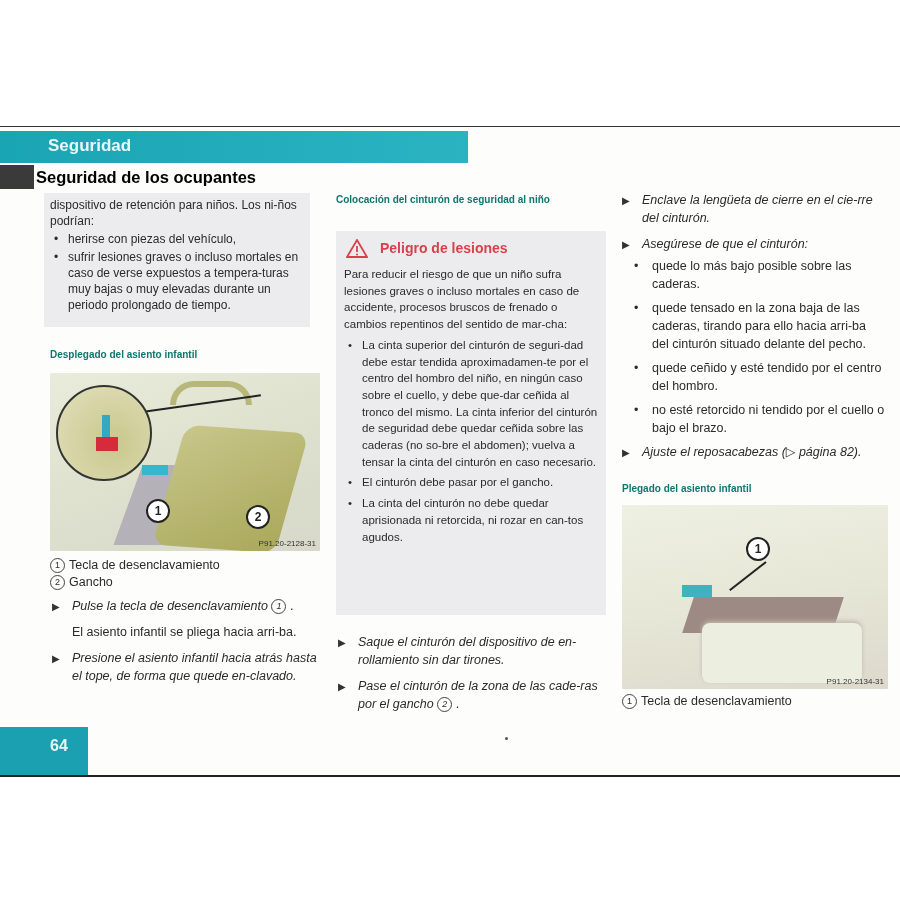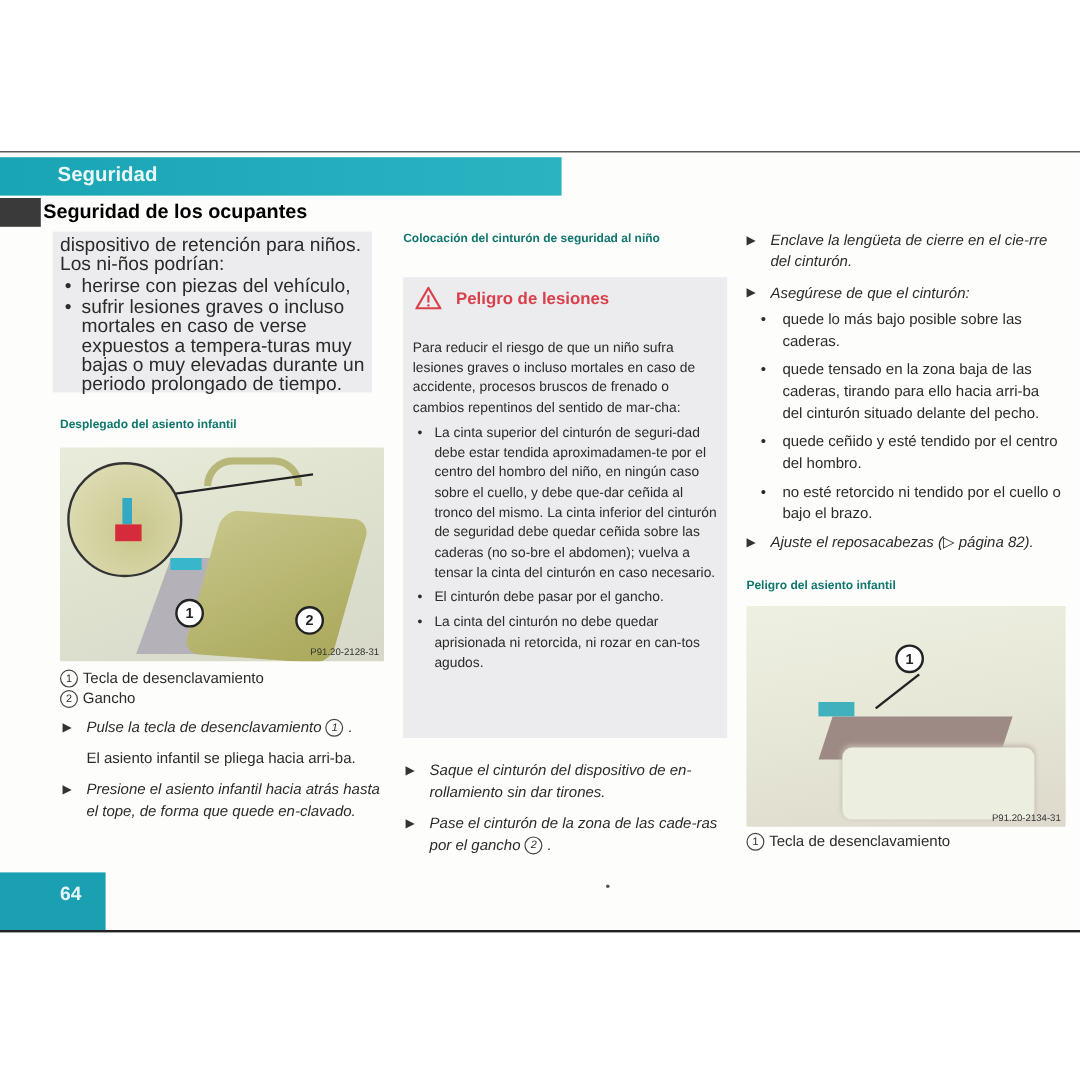--- a/index.html
+++ b/index.html
@@ -23,21 +23,21 @@
     position: absolute; left: 48px; top: 5px; font-size: 17px; font-weight: bold; color: #e9f7f8;
   }
   .tab-marker {
     position: absolute; left: 0; top: 38px; width: 34px; height: 24px; background: #3a3a3a;
   }
   .section-title {
     position: absolute; left: 36px; top: 41px; font-size: 16.5px; font-weight: bold; color: #000000;
   }
   .col { position: absolute; font-size: 12.5px; line-height: 18px; }
   .gray-box { background: #ecebed; }
-  .box1 { position: absolute; left: 44px; top: 66px; width: 266px; height: 134px; padding: 4px 6px; box-sizing: border-box; font-size: 16px; line-height: 16px; }
+  .box1 { position: absolute; left: 44px; top: 66px; width: 266px; height: 134px; padding: 4px 6px; box-sizing: border-box; font-size: 12px; line-height: 16px; }
   .box1 p { margin: 0; }
   .bul { position: relative; padding-left: 18px; margin: 2px 0; }
   .bul::before { content: "•"; position: absolute; left: 4px; top: 0; }
   .sub-h { position: absolute; font-weight: bold; font-size: 10px; color: #0f766e; }
   .photo { position: absolute; overflow: hidden; border-radius: 1px; }
   .photo1 {
     left: 50px; top: 246px; width: 270px; height: 178px;
     background: linear-gradient(160deg, #e9ecdb 0%, #dfe3cf 40%, #d7d8c9 100%);
   }
   .seat-back { position: absolute; left: 118px; top: 56px; width: 125px; height: 120px; background: linear-gradient(150deg,#c8c68a,#a9a85a); transform: skewX(-12deg) rotate(4deg); border-radius: 14px; }
@@ -49,21 +49,21 @@
   .lens-line { position: absolute; left: 92px; top: 38px; width: 120px; height: 2px; background: #222; transform: rotate(-8deg); transform-origin: left; }
   .teal-arrow { position: absolute; left: 92px; top: 92px; width: 26px; height: 10px; background: #38b6cc; }
   .callout { position: absolute; width: 20px; height: 20px; border-radius: 50%; border: 2px solid #222; background: #fff; font-size: 12px; font-weight: bold; text-align: center; line-height: 20px; color: #222; }
   .photo-code { position: absolute; right: 4px; bottom: 3px; font-size: 8px; color: #333; }
   .legend { position: absolute; font-size: 12.5px; line-height: 17px; }
   .circ { display: inline-block; width: 13px; height: 13px; border: 1px solid #444; border-radius: 50%; font-size: 9px; line-height: 13px; text-align: center; margin-right: 4px; vertical-align: 1px; }
   .step { position: relative; padding-left: 22px; margin: 0 0 8px 0; font-style: italic; }
   .step::before { content: "\25B6"; position: absolute; left: 2px; top: 1px; font-size: 10px; color: #333; }
   .step-note { padding-left: 22px; margin: 0 0 8px 0; }
   .warn-box { position: absolute; left: 336px; top: 104px; width: 270px; height: 384px; padding: 6px 8px; box-sizing: border-box; font-size: 11.5px; line-height: 16.7px; }
-  .warn-title { display: flex; align-items: center; font-weight: bold; color: #d9404c; font-size: 14px; margin: 2px 0 24px 2px; text-align: center; }
+  .warn-title { display: flex; align-items: center; font-weight: bold; color: #d9404c; font-size: 14px; margin: 2px 0 8px 2px; text-align: center; }
   .warn-title svg { margin-right: 12px; }
   .warn-box p { margin: 0; }
   .warn-box .bul { margin: 4px 0; }
   .rbul { position: relative; padding-left: 32px; margin: 0 0 6px 0; }
   .rbul::before { content: "•"; position: absolute; left: 14px; top: 0; }
   .photo2 {
     left: 622px; top: 378px; width: 266px; height: 184px;
     background: linear-gradient(170deg, #eef0e2 0%, #e6e7d6 50%, #ddd9cc 100%);
   }
   .p2-pad { position: absolute; left: 66px; top: 92px; width: 150px; height: 36px; background: #9d8a84; transform: skewX(-18deg); }
@@ -149,21 +149,21 @@
   <div class="col" style="left:620px; top:64px; width:266px;">
     <div class="step">Enclave la lengüeta de cierre en el cie-rre del cinturón.</div>
     <div class="step" style="margin-bottom:4px;">Asegúrese de que el cinturón:</div>
     <div class="rbul">quede lo más bajo posible sobre las caderas.</div>
     <div class="rbul">quede tensado en la zona baja de las caderas, tirando para ello hacia arri-ba del cinturón situado delante del pecho.</div>
     <div class="rbul">quede ceñido y esté tendido por el centro del hombro.</div>
     <div class="rbul">no esté retorcido ni tendido por el cuello o bajo el brazo.</div>
     <div class="step">Ajuste el reposacabezas (▷ página 82).</div>
   </div>
 
-  <div class="sub-h" style="left:622px; top:356px;">Peligro del asiento infantil</div>
+  <div class="sub-h" style="left:622px; top:356px;">Plegado del asiento infantil</div>
 
   <div class="photo photo2">
     <div class="p2-pad"></div>
     <div class="p2-cush"></div>
     <div class="p2-arrow"></div>
     <div class="p2-line"></div>
     <div class="callout" style="left:124px; top:32px;">1</div>
     <div class="photo-code">P91.20-2134-31</div>
   </div>
 

